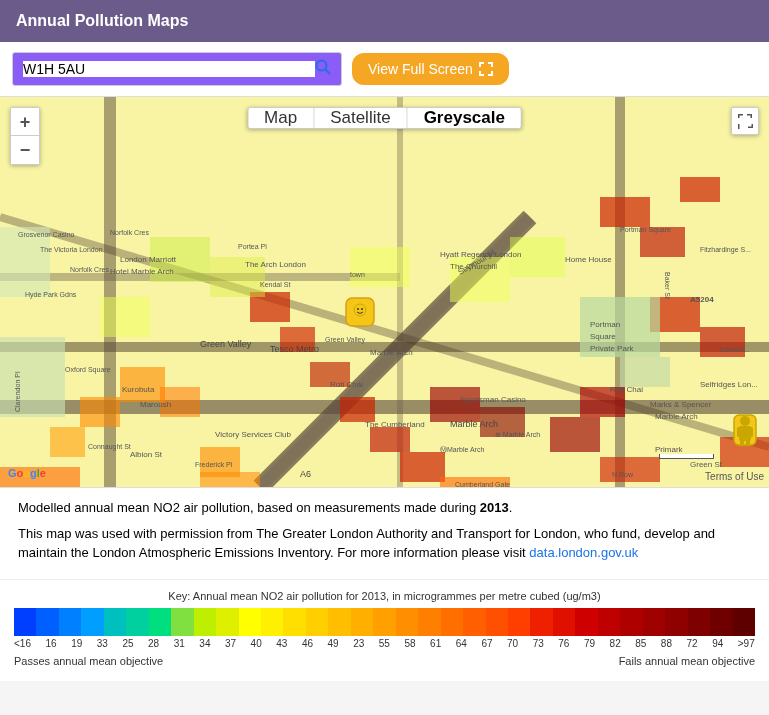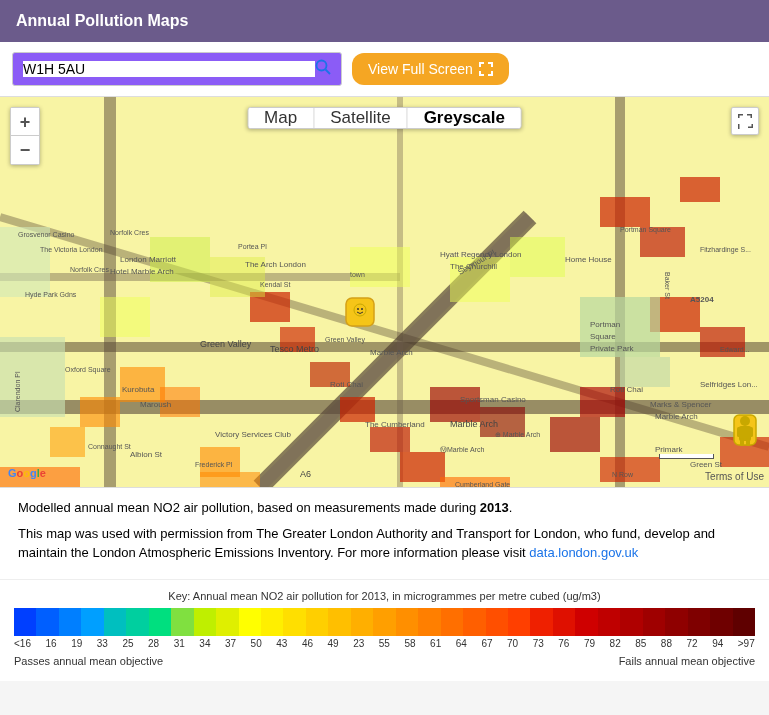--- a/index.html
+++ b/index.html
@@ -512,21 +512,21 @@
     <div class="legend-labels" id="legend-labels-container">
     <span>&lt;16</span>
         <span>16</span>
         <span>19</span>
         <span>33</span>
         <span>25</span>
         <span>28</span>
         <span>31</span>
         <span>34</span>
         <span>37</span>
-        <span>50</span>
+        <span>40</span>
         <span>43</span>
         <span>46</span>
         <span>49</span>
         <span>23</span>
         <span>55</span>
         <span>58</span>
         <span>61</span>
         <span>64</span>
         <span>67</span>
         <span>70</span>

